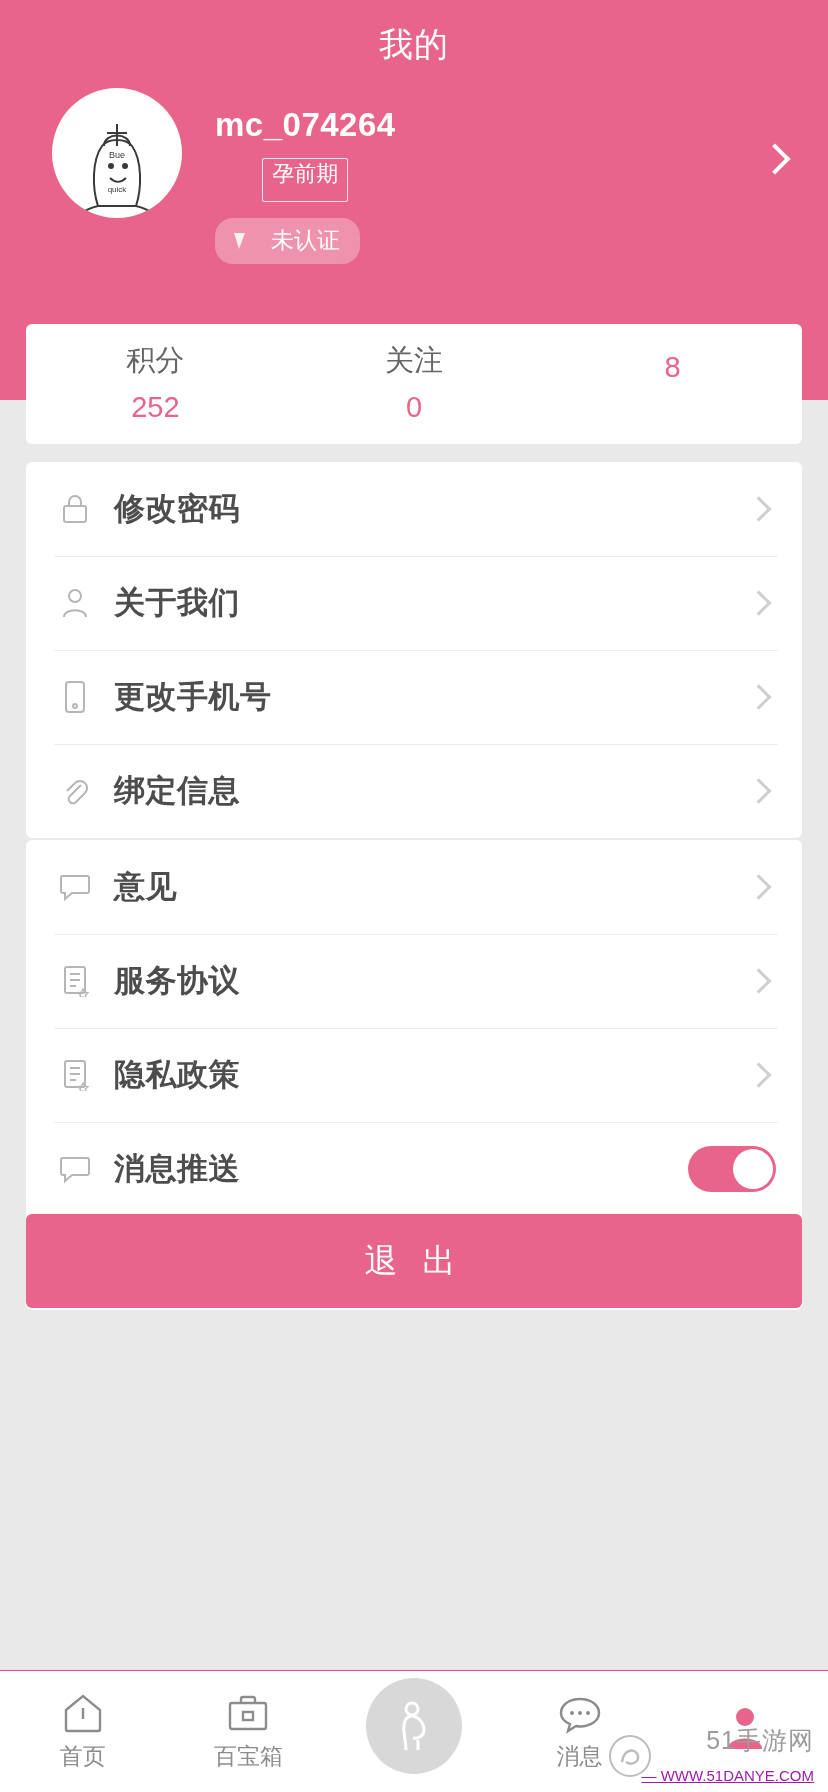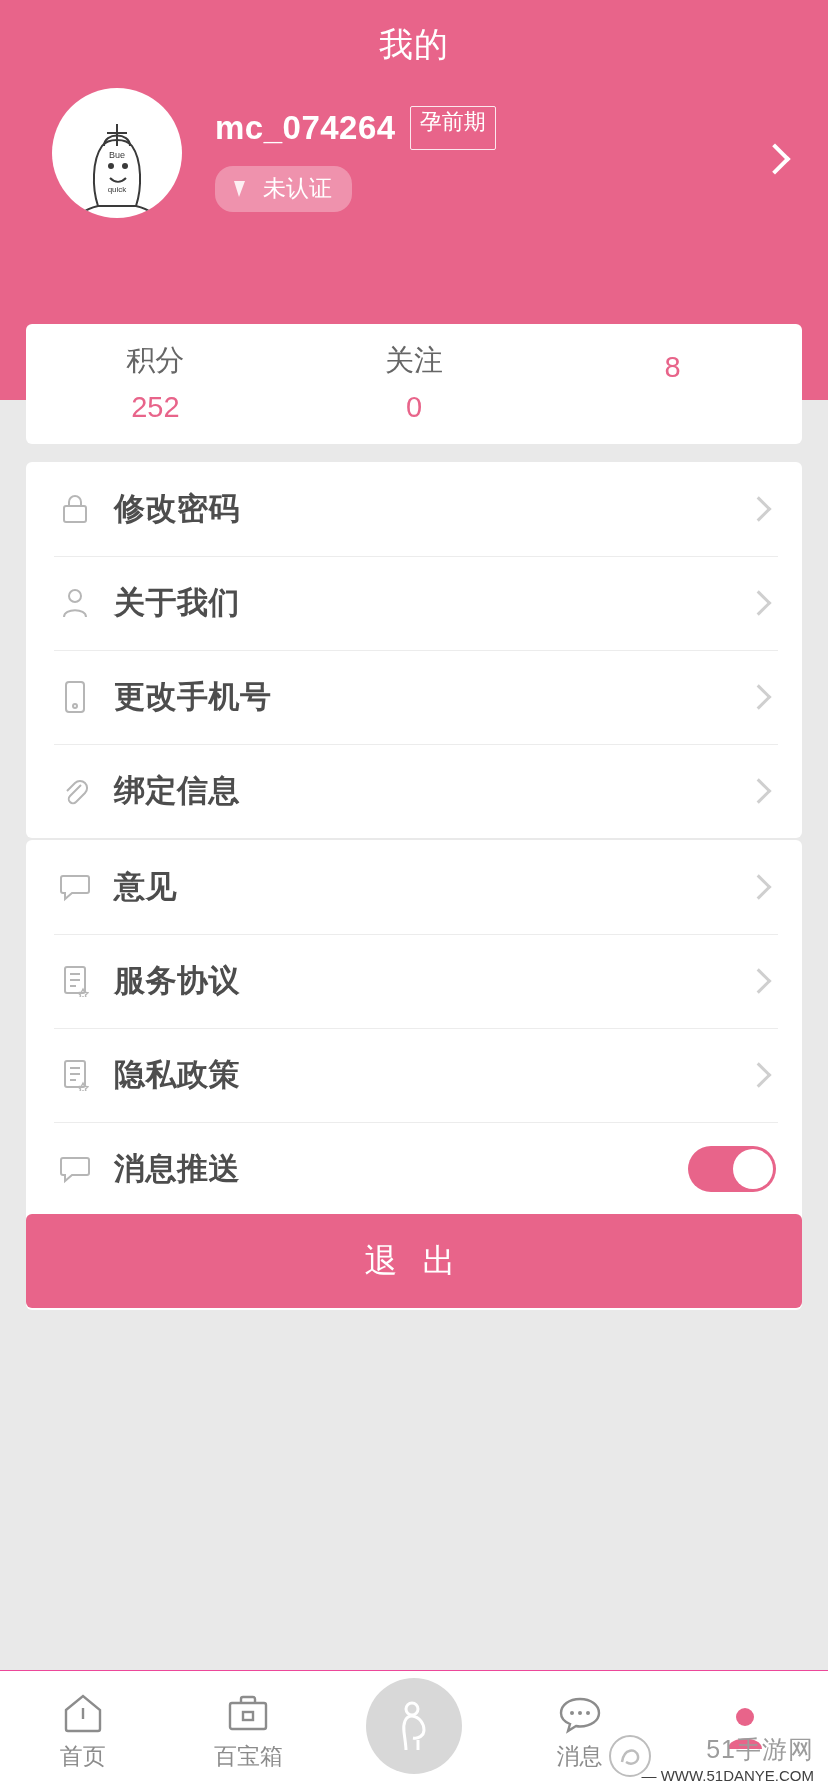--- a/index.html
+++ b/index.html
@@ -48,40 +48,41 @@
     width: 130px; height: 130px;
   }
   .user-block {
     position: absolute;
     top: 106px; left: 215px;
   }
   .user-row {
     display: flex;
     align-items: center;
     gap: 14px;
+    flex-direction: column;
   }
   .username {
     color: #ffffff;
     font-size: 33px;
     font-weight: bold;
     letter-spacing: 0.5px;
   }
   .stage-tag {
     border: 1px solid rgba(255,255,255,0.85);
     color: #ffffff;
     font-size: 22px;
     padding: 4px 9px 16px 9px;
     line-height: 1;
     border-radius: 2px;
   }
   .verify-tag {
     margin-top: 16px;
     display: inline-flex;
     align-items: center;
-    gap: 8px;
+    gap: 16px;
     background: rgba(255,255,255,0.30);
     border-radius: 18px;
     padding: 7px 20px 8px 16px;
     color: #ffffff;
     font-size: 23px;
   }
   .verify-icon { display: block; }
   .header-arrow {
     position: absolute;
     top: 148px; right: 42px;
@@ -233,22 +234,23 @@
     text-align: right;
     pointer-events: none;
   }
   .wm-main {
     font-size: 25px;
     color: #9c9c9c;
     letter-spacing: 1px;
   }
   .wm-sub {
     font-size: 15px;
-    color: #404040;
-    margin-top: 1px;
+    color: #a21caf;
+    margin-top: 10px;
+    text-decoration: underline;
   }
   .wm-icon {
     position: absolute;
     right: 176px; bottom: 14px;
   }
 </style>
 </head>
 <body>
 
 <div class="screen">

